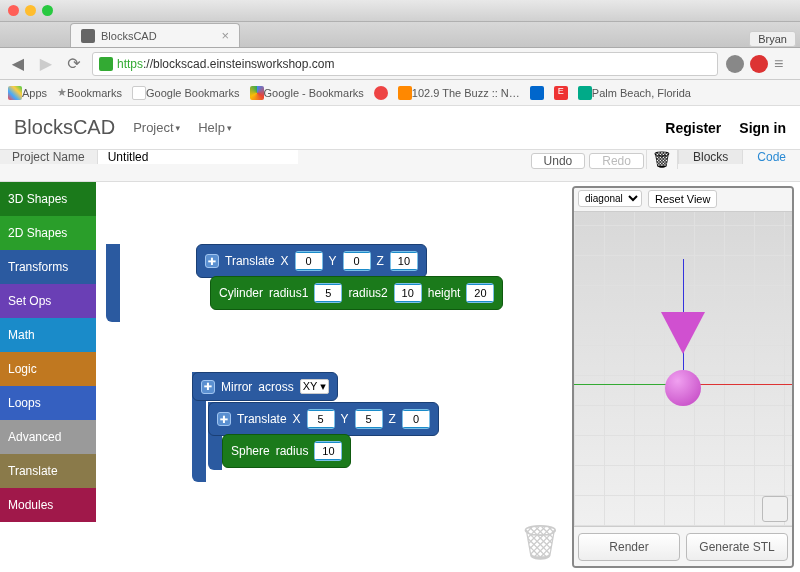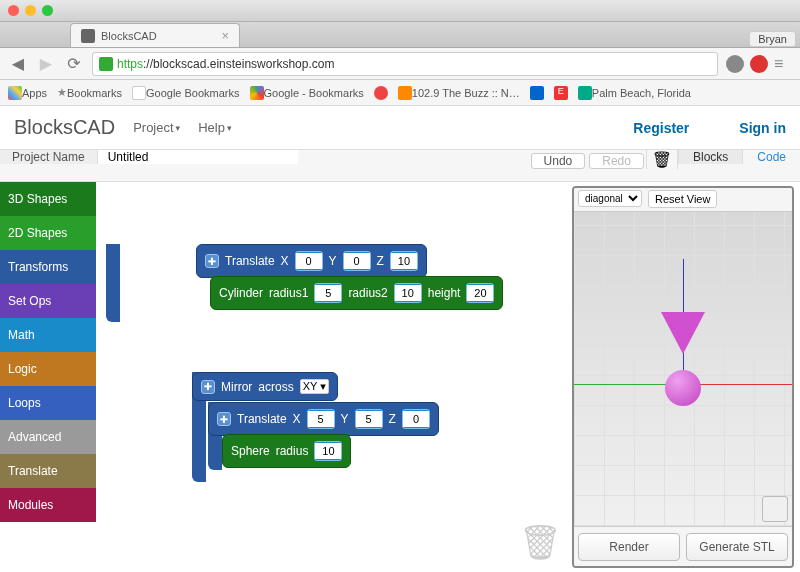--- a/index.html
+++ b/index.html
@@ -24,21 +24,21 @@
 .bm-bar { height:26px; background:#f5f5f5; display:flex; align-items:center; padding:0 8px; gap:10px; font-size:11px; color:#555; border-bottom:1px solid #ddd; overflow:hidden; white-space:nowrap; }
 .bm-bar .bm { display:flex; align-items:center; gap:0; }
 .bm .bi { width:14px; height:14px; border-radius:2px; display:inline-block; }
 
 
 .app-header { height:44px; display:flex; align-items:center; padding:0 14px; gap:18px; border-bottom:1px solid #ddd; }
 .app-title { font-size:20px; color:#555; font-weight:500; }
 .menu-item { font-size:13px; color:#666; display:flex; align-items:center; gap:2px; }
 .dd-caret { font-size:9px; }
 .spacer { flex:1; }
-.auth { font-size:14px; color:#0369a1; font-weight:600;margin-left:32px; }
+.auth { font-size:14px; color:#000000; font-weight:600; }
 
 
 .app-toolbar { height:32px; background:#f6f6f6; border-bottom:1px solid #ddd; display:flex; align-items:flex-start; }
 .tb-label { display:flex; align-items:center; padding:0 12px; font-size:12px; color:#555; border-right:1px solid #ddd; background:#eee; }
 .tb-input { flex:0 0 200px; border:none; padding:0 10px; font-size:12px; }
 .tb-btn { border:1px solid #ccc; background:#fff; padding:0 12px; font-size:12px; color:#555; border-radius:3px; margin:3px 2px; }
 .tb-btn.disabled { color:#bbb; }
 .tb-icon-btn { width:32px; display:flex; align-items:center; justify-content:center; border-left:1px solid #ddd; border-right:1px solid #ddd; }
 .tb-tabs { margin-left:auto; display:flex; }
 .tb-tab { padding:0 14px; display:flex; align-items:center; font-size:12px; border-left:1px solid #ddd; }

